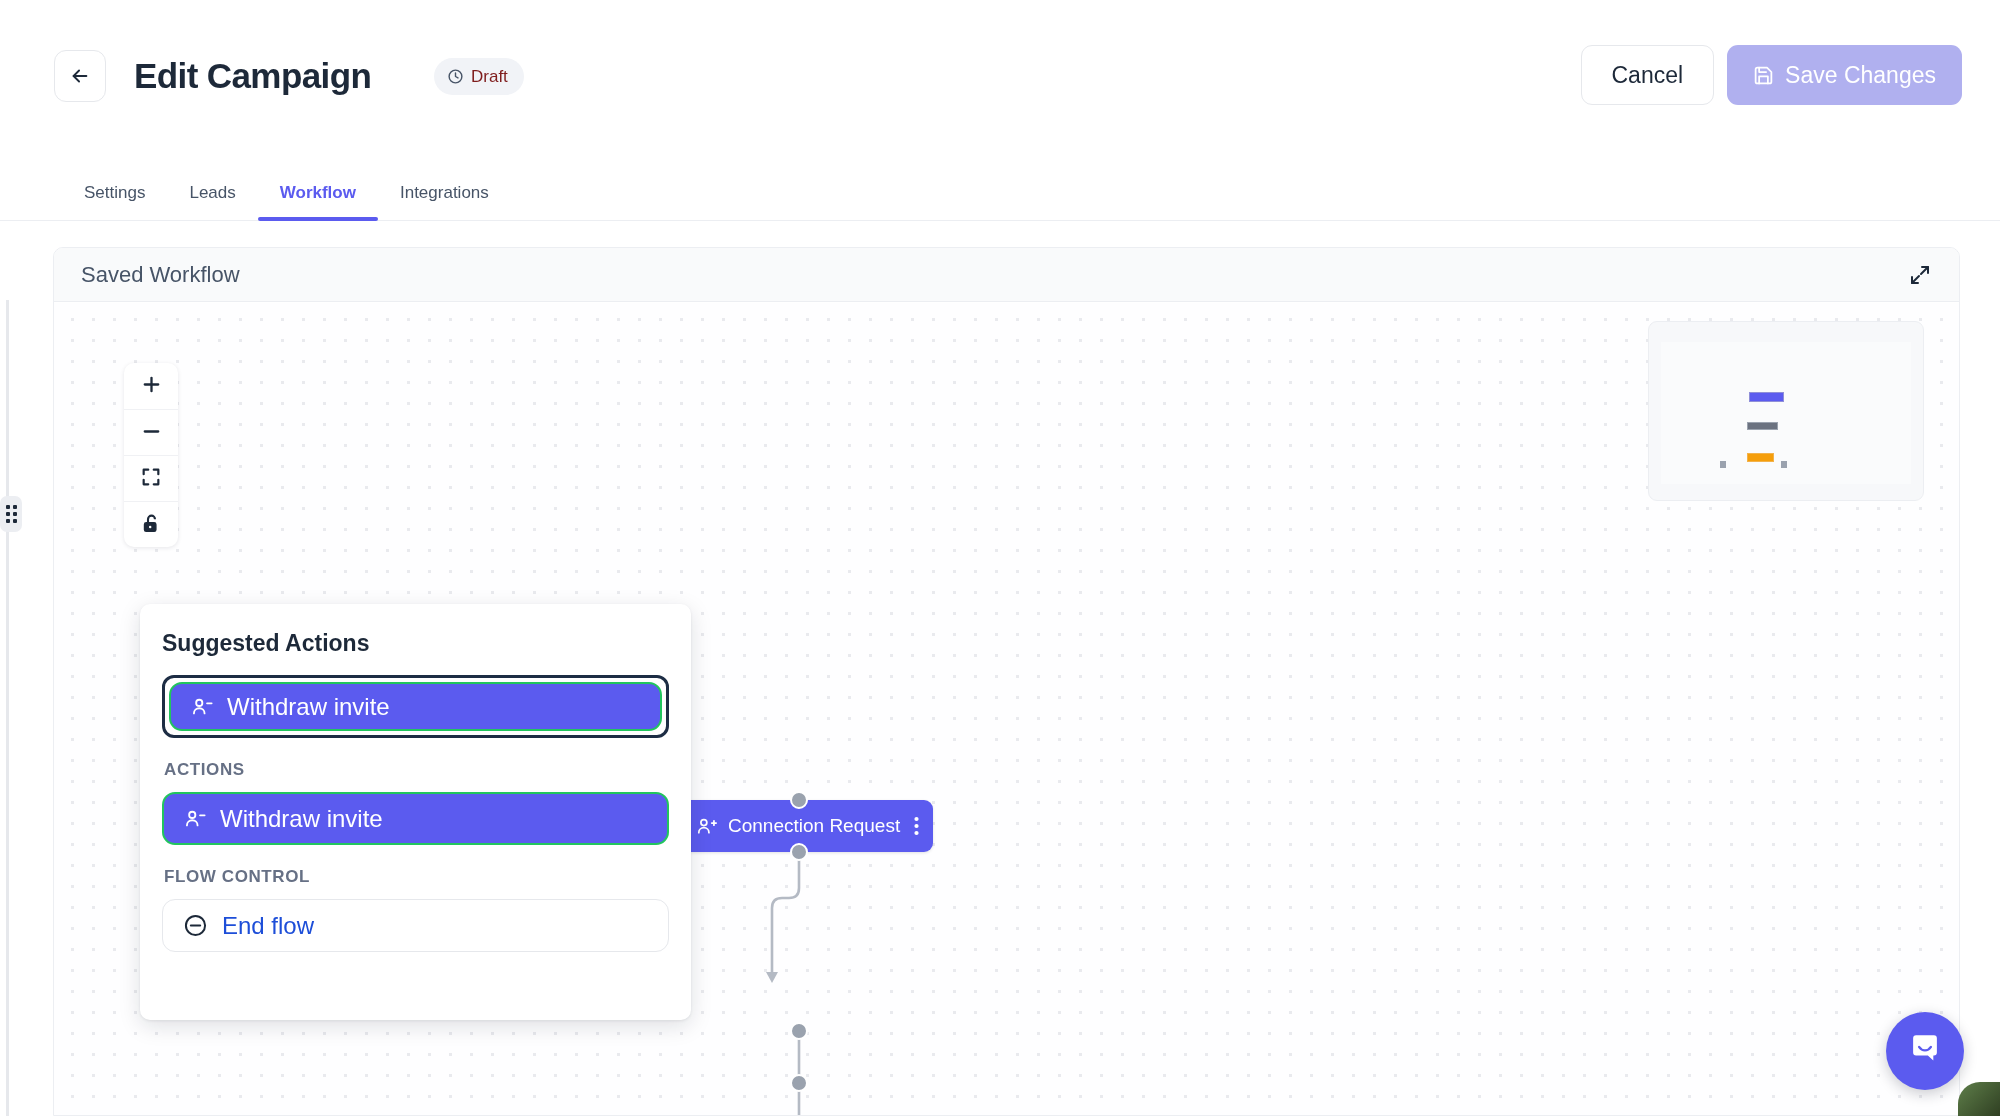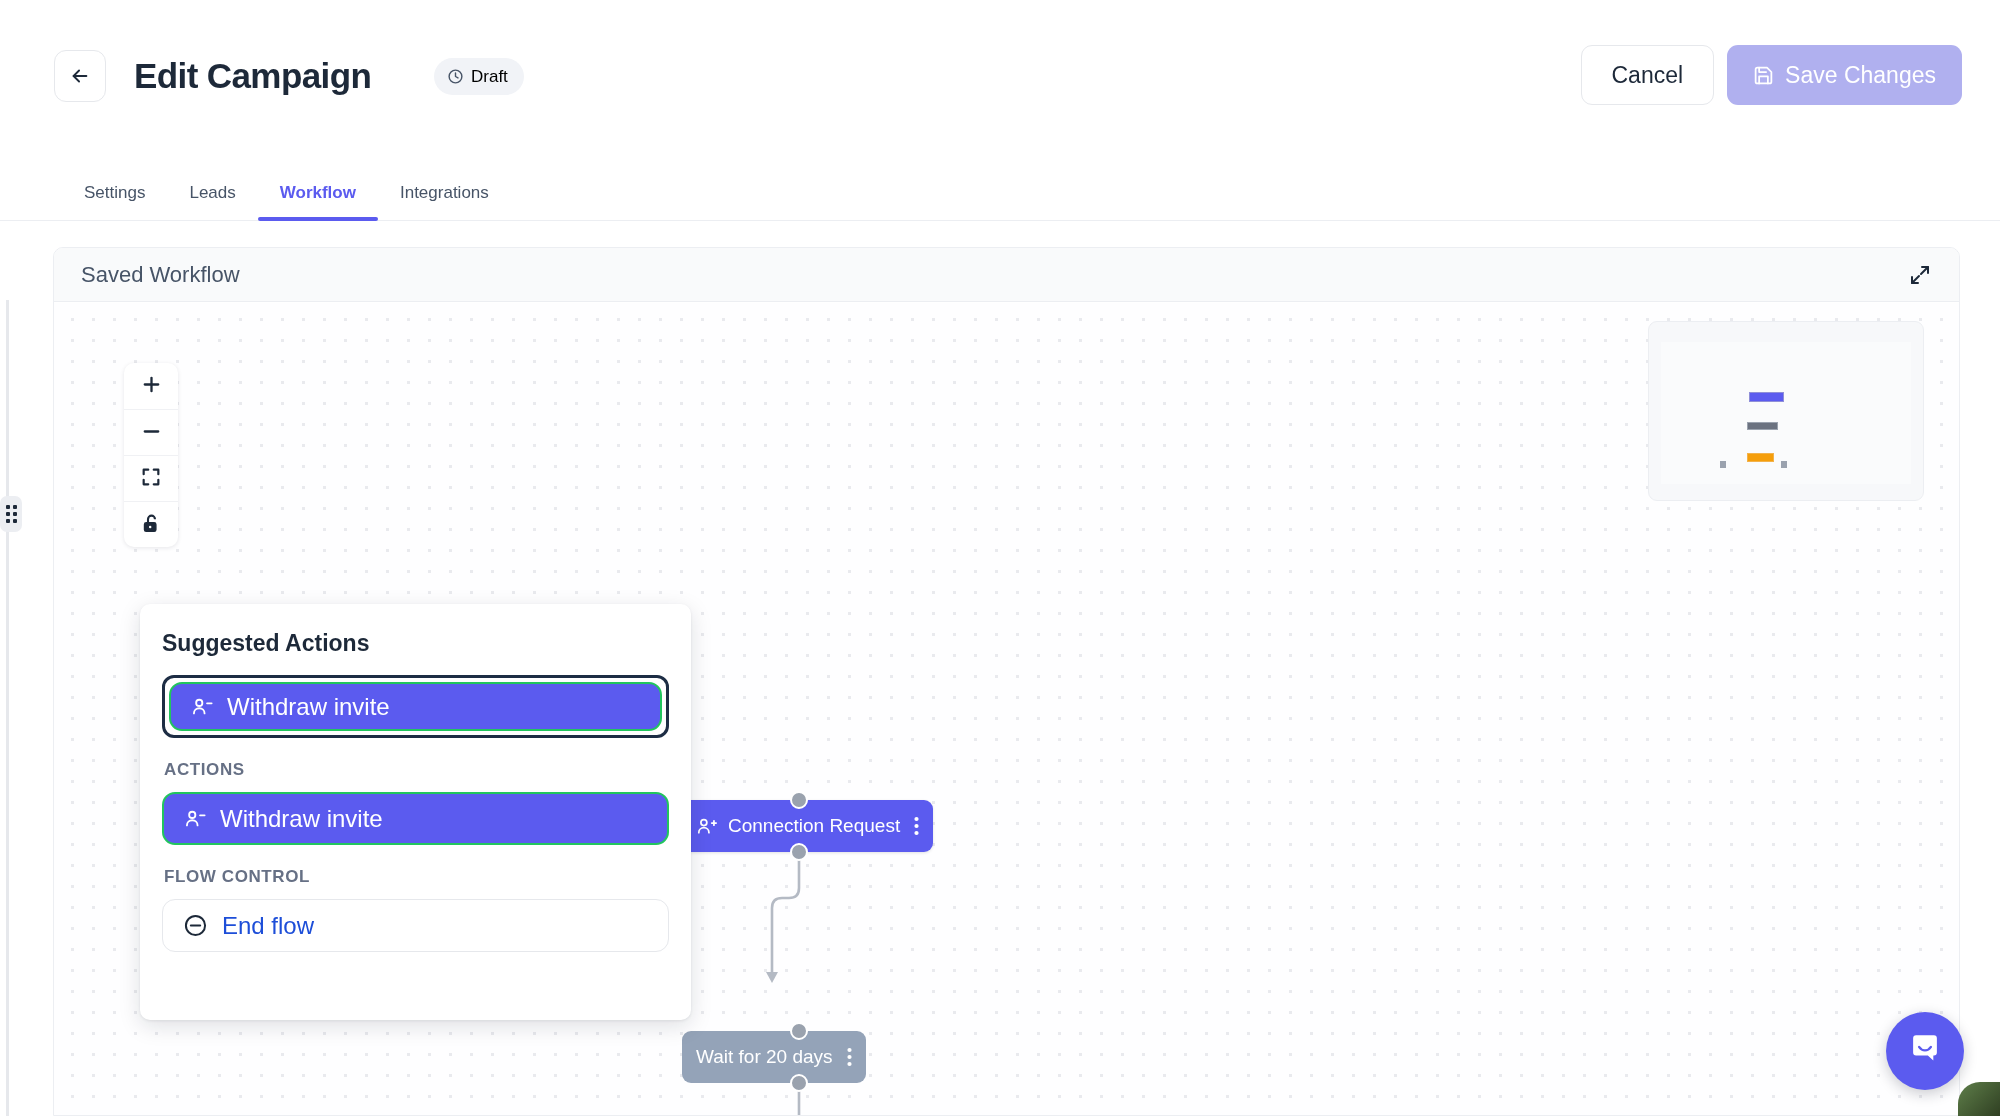--- a/index.html
+++ b/index.html
@@ -29,21 +29,21 @@
   .page-title {
     position: absolute; left: 134px; top: 50px;
     font-size: 35px; font-weight: 700; letter-spacing: -0.6px;
     color: #1d2939; line-height: 52px;
   }
   .status-badge {
     position: absolute; left: 434px; top: 58px;
     height: 37px; padding: 0 16px 0 13px;
     background: #f1f3f7; border-radius: 19px;
     display: flex; align-items: center; gap: 7px;
-    font-size: 17px; color: #000000; font-weight: 400;
+    font-size: 17px; color: #7f1d1d; font-weight: 400;
   }
   .status-badge svg { display:block; }
 
   .hdr-actions { position: absolute; right: 38px; top: 45px; display: flex; gap: 13px; align-items: center; }
   .btn-cancel {
     height: 60px; padding: 16px 30px; border-radius: 11px;
     border: 1px solid #e6e8ec; background: #ffffff;
     font-size: 23px; color: #1d2939; font-family: inherit;
     cursor: pointer;
   }
@@ -342,30 +342,20 @@
           <svg width="5" height="20" viewBox="0 0 5 20" fill="#ffffff">
               <circle cx="2.5" cy="3" r="2.1"></circle>
               <circle cx="2.5" cy="10" r="2.1"></circle>
               <circle cx="2.5" cy="17" r="2.1"></circle>
             </svg>
         </span>
       </div>
       <div class="handle" style="left:736px;top:488px;"></div>
       <div class="handle" style="left:736px;top:540px;"></div>
 
-      <div class="node node-wait">
-        <span class="nlabel">Wait for 20 days</span>
-        <span class="ndots">
-          <svg width="5" height="20" viewBox="0 0 5 20" fill="#ffffff">
-              <circle cx="2.5" cy="3" r="2.1"></circle>
-              <circle cx="2.5" cy="10" r="2.1"></circle>
-              <circle cx="2.5" cy="17" r="2.1"></circle>
-            </svg>
-        </span>
-      </div>
       <div class="handle" style="left:736px;top:719px;"></div>
       <div class="handle" style="left:736px;top:771px;"></div>
 
     </div>
   </div>
 
   <div class="sa-panel">
     <div class="sa-title">Suggested Actions</div>
 
     <div class="sa-item-highlighted">

